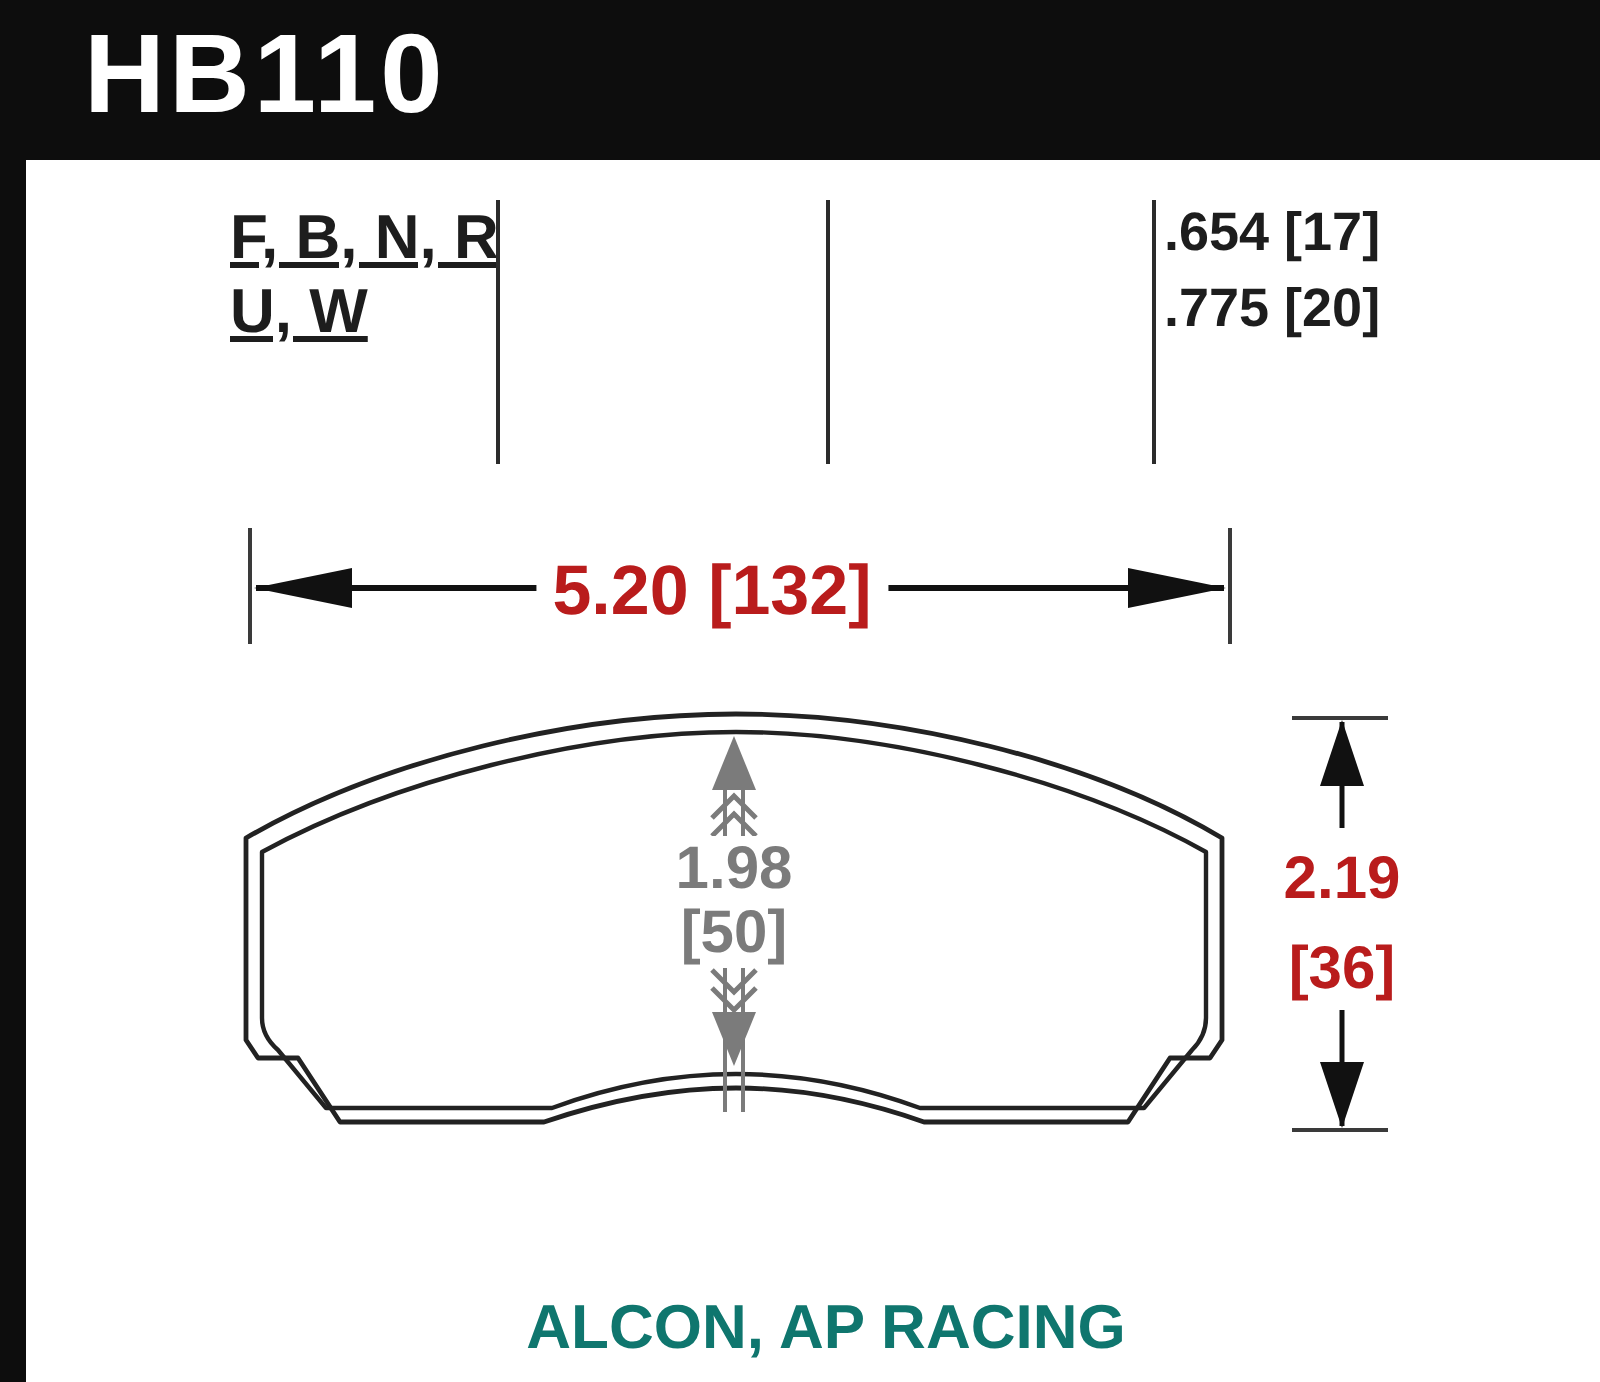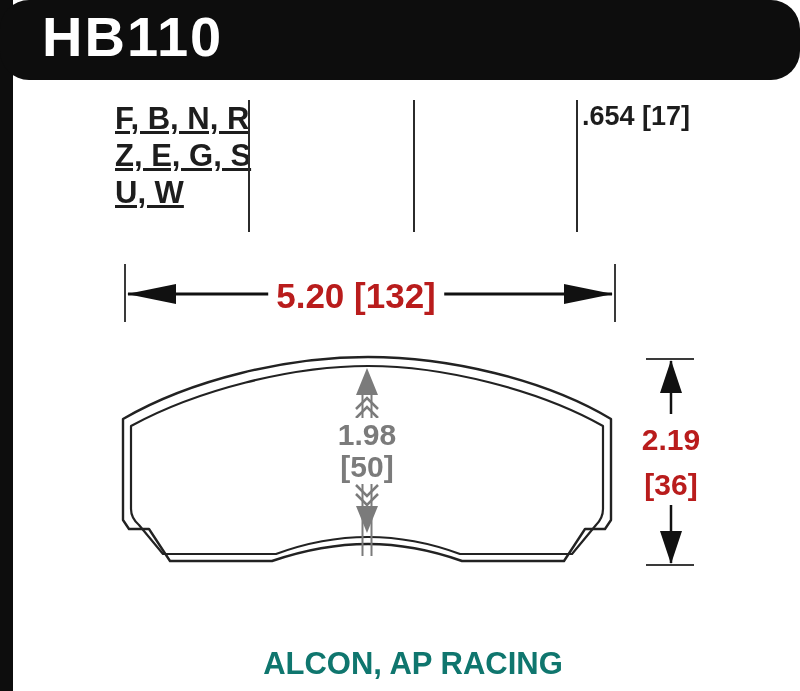--- a/index.html
+++ b/index.html
@@ -5,21 +5,21 @@
   html,body{margin:0;padding:0;}
   body{
     width:800px;height:691px;position:relative;overflow:hidden;
     background:#ffffff;
     font-family:"Liberation Sans","DejaVu Sans",sans-serif;
     -webkit-font-smoothing:antialiased;
   }
   .abs{position:absolute;}
   
   .left-border{left:0;top:0;width:13px;height:691px;background:#0d0d0d;}
-  .header-bar{left:0;top:0;width:800px;height:80px;background:#0d0d0d;border-radius:29px;}
+  .header-bar{left:0;top:0;width:800px;height:80px;background:#0d0d0d;}
   .part-number{
     left:42px;top:0;height:80px;line-height:74px;
     color:#ffffff;font-weight:bold;font-size:56px;letter-spacing:2px;
     white-space:nowrap;
   }
   
   .codes{
     left:115px;top:100px;
     font-size:31px;font-weight:bold;color:#1d1d1d;line-height:37px;
     white-space:nowrap;
@@ -57,28 +57,28 @@
 </head>
 <body>
 
 <div class="abs left-border"></div>
 <div class="abs header-bar">
   <div class="abs part-number">HB110</div>
 </div>
 
 <div class="abs codes">
   <div>F, B, N, R</div>
-  <div>Z, E, G, S</div>
   <div>U, W</div>
 </div>
 <div class="abs vdivider vd1"></div>
 <div class="abs vdivider vd2"></div>
 <div class="abs vdivider vd3"></div>
 <div class="abs thickness">
   <div>.654 [17]</div>
+  <div>.775 [20]</div>
 </div>
 
 <svg class="abs drawing" width="800" height="691" viewBox="0 0 800 691">
 
   <g>
     <line x1="125" y1="264" x2="125" y2="322" stroke="#3a3a3a" stroke-width="2"></line>
     <line x1="615" y1="264" x2="615" y2="322" stroke="#3a3a3a" stroke-width="2"></line>
     <line x1="128" y1="294" x2="612" y2="294" stroke="#111111" stroke-width="3"></line>
     <polygon points="127,294 176,284 176,304" fill="#111111"></polygon>
     <polygon points="613,294 564,284 564,304" fill="#111111"></polygon>

